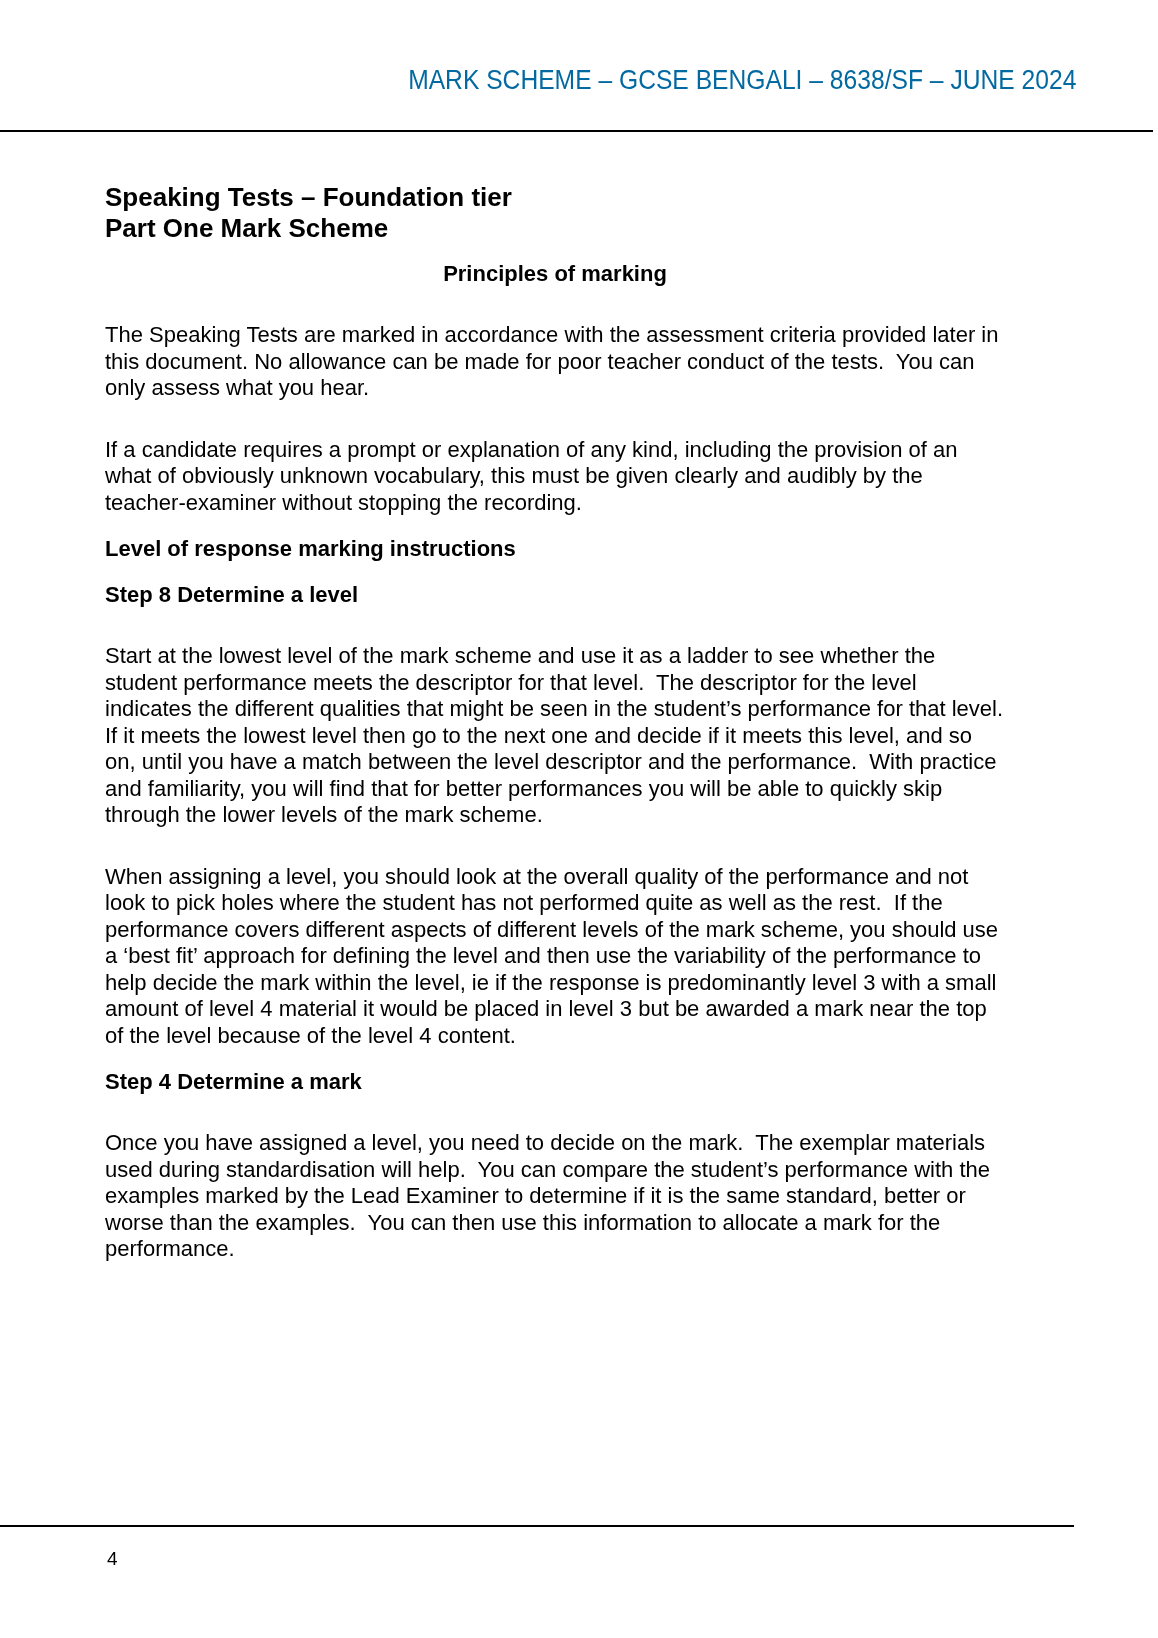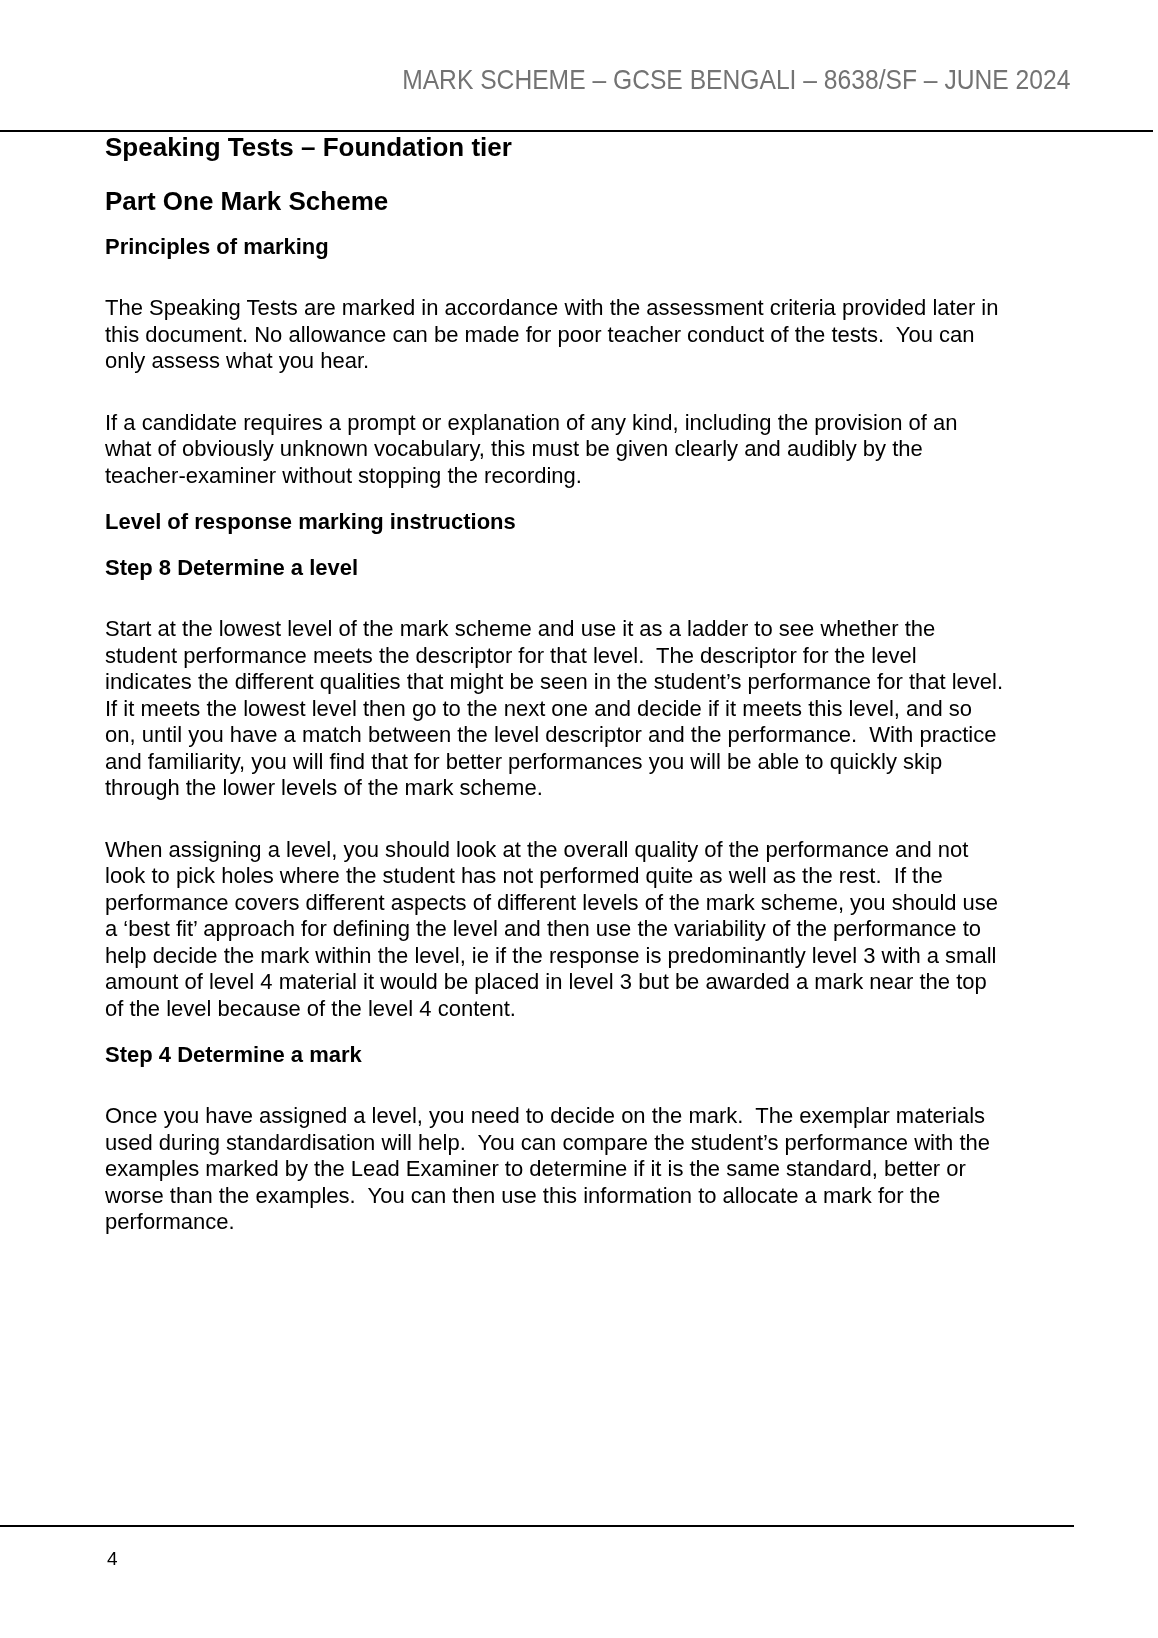--- a/index.html
+++ b/index.html
@@ -12,24 +12,24 @@
     width: 1158px;
     height: 1638px;
     background: #ffffff;
     color: #000000;
     font-family: "Liberation Sans", "DejaVu Sans", sans-serif;
     overflow: hidden;
   }
   .running-header {
     position: absolute;
     top: 64px;
-    right: 88px;
+    right: 82px;
     font-size: 28px;
     line-height: 32px;
-    color: #737373;
+    color: #0369a1;
     white-space: nowrap;
   }
   .running-header .condensed {
     display: inline-block;
     transform: scaleX(0.88);
     transform-origin: 100% 50%;
   }
   .rule-top {
     position: absolute;
     top: 130px;
@@ -43,29 +43,29 @@
     top: 132px;
     left: 105px;
     width: 900px;
   }
   h1 {
     margin: 0;
     font-size: 26px;
     line-height: 31px;
     font-weight: bold;
   }
-  h1.doc-title { }
-  h1.doc-subtitle { margin-top: 23px; }
+  h1.doc-title { margin-top: 50px; }
+  h1.doc-subtitle { }
   h2 {
     margin: 19px 0 0 0;
     font-size: 22px;
     line-height: 27px;
     font-weight: bold;
   }
-  h2.first-heading { margin-top: 16px; }
+  h2.first-heading { margin-top: 16px; text-align: center; }
   p {
     margin: 35px 0 0 0;
     font-size: 22px;
     line-height: 26.5px;
     white-space: pre-wrap;
   }
   .rule-bottom {
     position: absolute;
     top: 1525px;
     left: 0;

